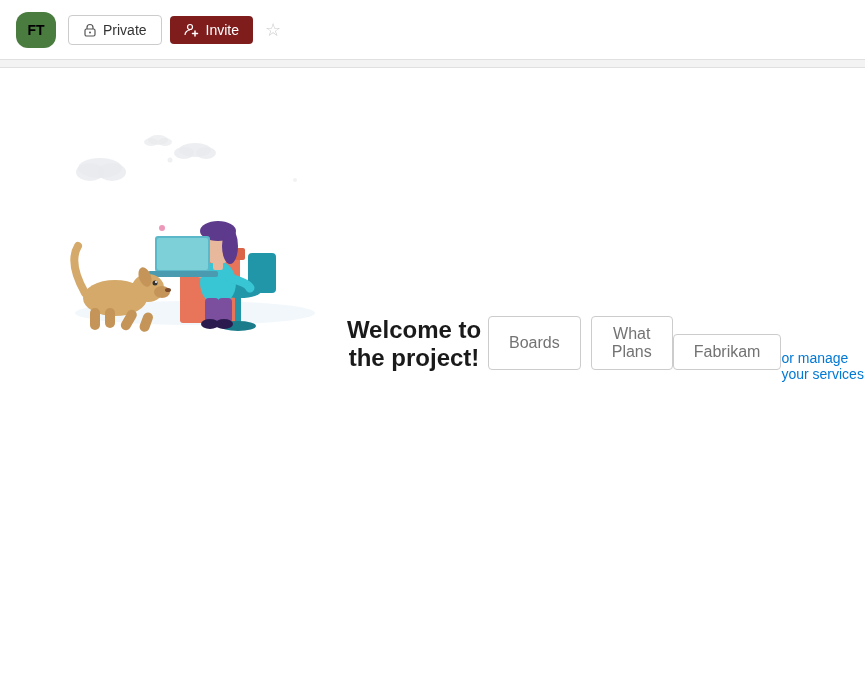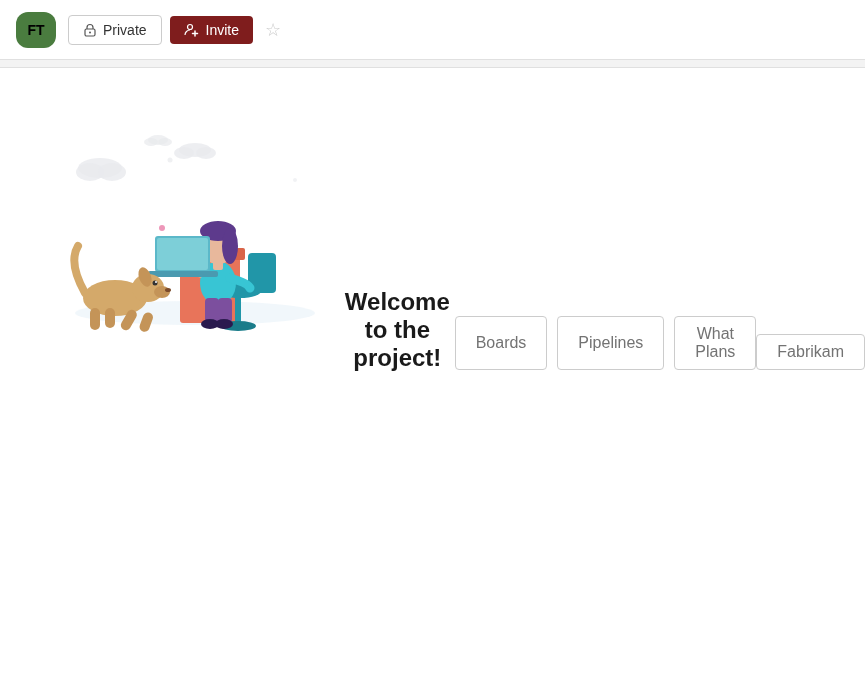--- a/index.html
+++ b/index.html
@@ -249,22 +249,22 @@
       <rect x="105" y="210" width="10" height="20" rx="5" fill="#c49458"></rect>
 
       <circle cx="162" cy="130" r="3" fill="#e87da8" opacity="0.8"></circle>
     </svg>
   </div>
 
   <h1 class="welcome-title">Welcome to the project!</h1>
 
   <div class="services-row">
     <button class="service-btn">Boards</button>
-    <button class="service-btn">Pipelines</button>
     <button class="service-btn">What Plans</button>
   </div>
 
   <div class="services-row">
     <button class="service-btn">Fabrikam</button>
   </div>
 
+  <a class="manage-link" href="#">or manage your services</a>
 
 </div>
 
 </body></html>

